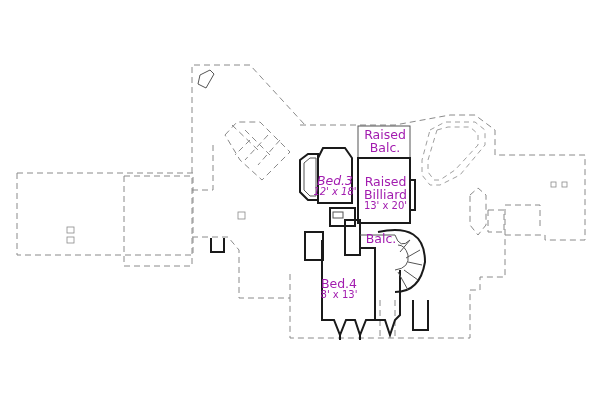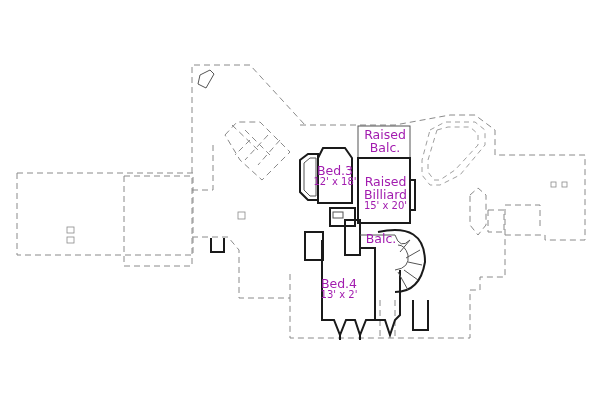--- a/index.html
+++ b/index.html
@@ -94,31 +94,31 @@
 
     <polyline class="wall" points="413,300 413,330 428,330 428,300"></polyline>
   </g>
 </svg>
 
 <div class="lbl" style="left:361px;top:128px;width:48px;">
   <span class="name">Raised</span>
   <span class="name">Balc.</span>
 </div>
 
-<div class="lbl" style="left:310px;top:164px;width:50px;">
+<div class="lbl" style="left:310px;top:174px;width:50px;font-style:italic;">
   <span class="name">Bed.3</span>
   <span class="dim">12' x 18'</span>
 </div>
 
 <div class="lbl" style="left:358px;top:175px;width:55px;">
   <span class="name">Raised</span>
   <span class="name">Billiard</span>
-  <span class="dim">15' x 20'</span>
+  <span class="dim">13' x 20'</span>
 </div>
 
 <div class="lbl" style="left:364px;top:232px;width:34px;">
   <span class="name">Balc.</span>
 </div>
 
 <div class="lbl" style="left:312px;top:277px;width:54px;">
   <span class="name">Bed.4</span>
-  <span class="dim">13' x 2'</span>
+  <span class="dim">8' x 13'</span>
 </div>
 
 </body></html>

